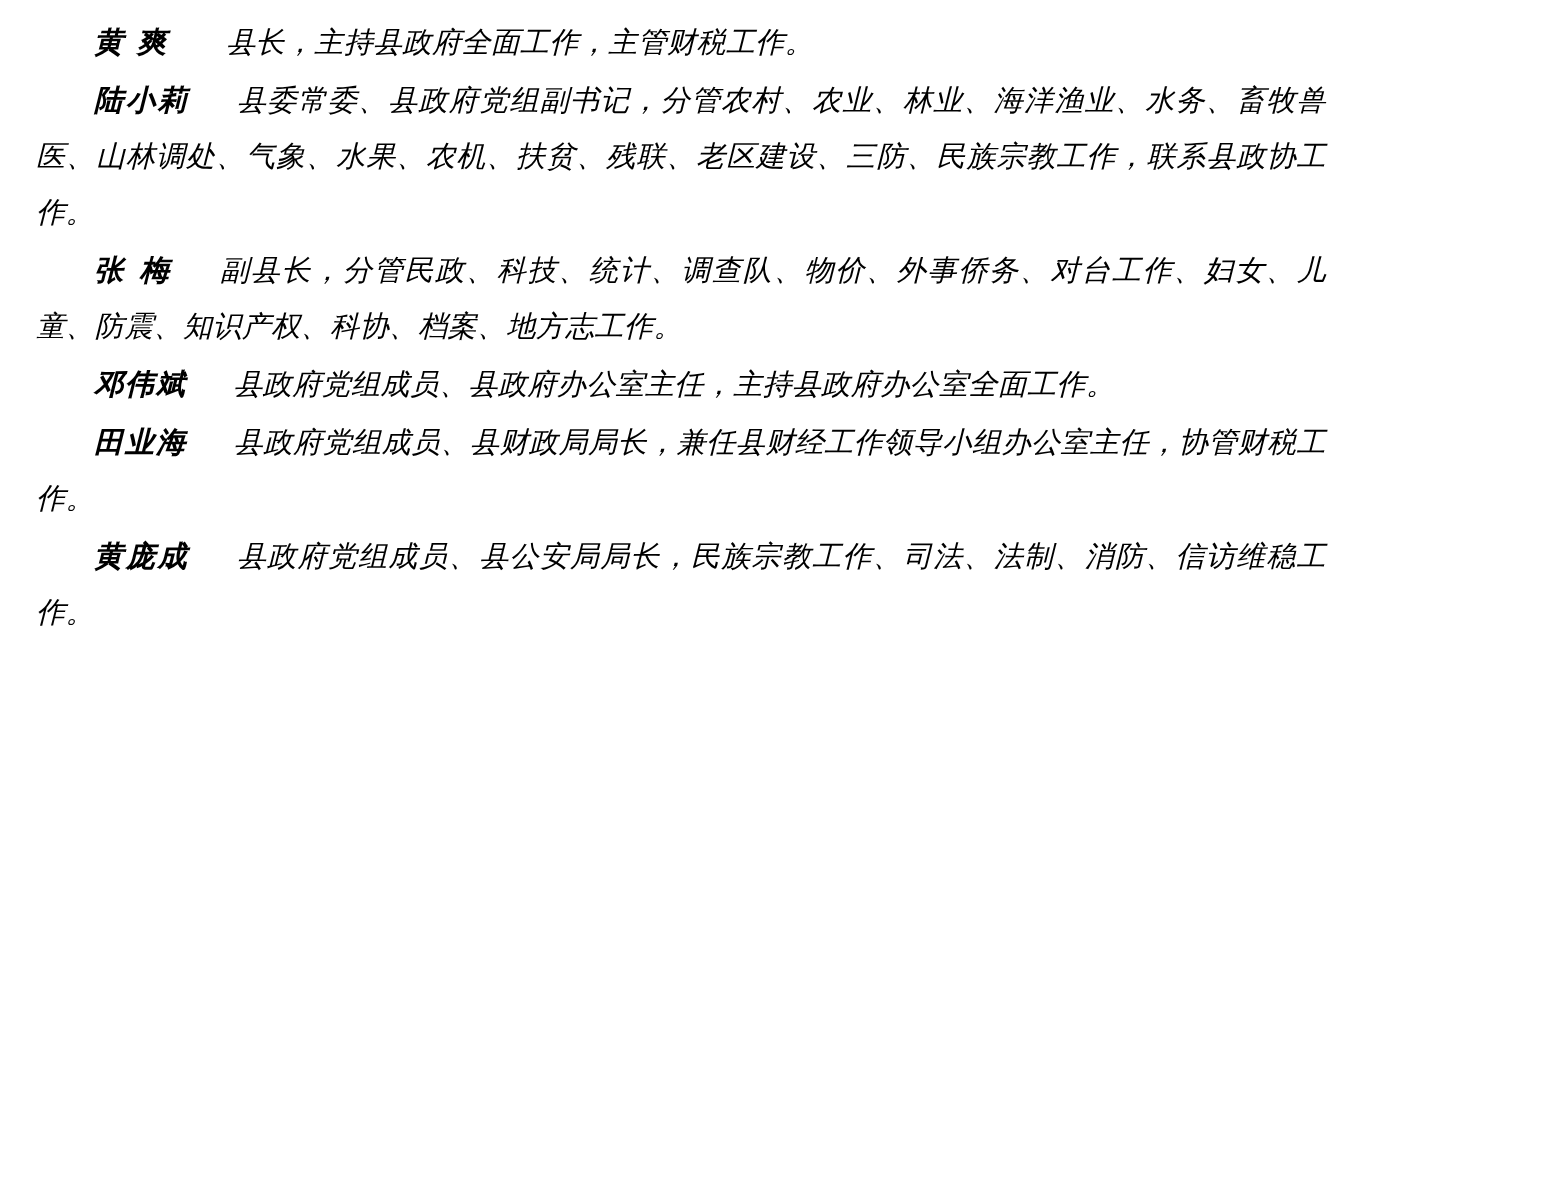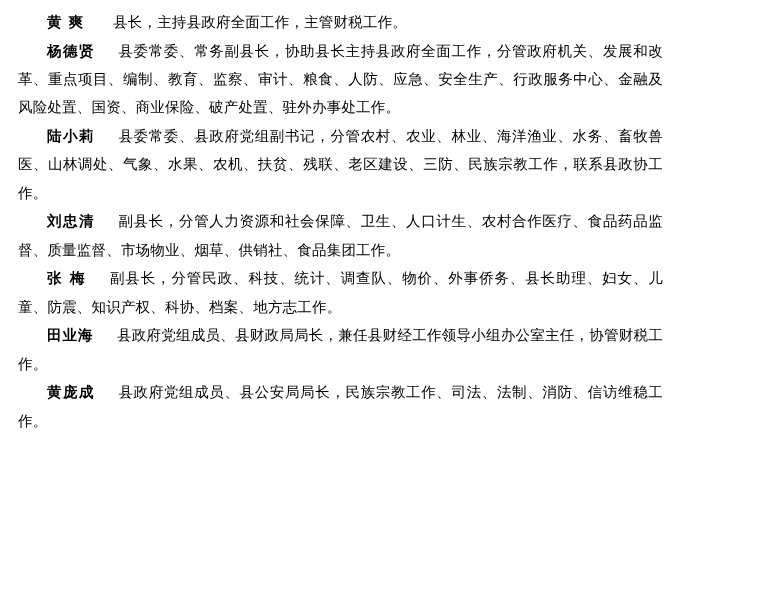--- a/index.html
+++ b/index.html
@@ -11,20 +11,21 @@
     width: 777px;
     height: 592px;
     font-family: "DejaVu Sans", "Liberation Sans", sans-serif;
     color: #000000;
     overflow: hidden;
   }
   #doc {
     box-sizing: border-box;
     width: 681px;
     padding: 8px 18px 0 18px;
+    font-style: italic;
   }
   .entry {
     font-size: 14.5px;
     line-height: 1.95;
     text-align: justify;
     text-justify: inter-ideograph;
     margin: 0 0 0.5px 0;
     text-indent: 2em;
     letter-spacing: 0.2px;
   }
@@ -42,19 +43,18 @@
   }
   .body-text {
     letter-spacing: 0.2px;
   }
 </style>
 </head>
 <body>
 
 <div id="doc">
     <p class="entry"><span class="name">黄  爽</span><span class="gap-wide"></span><span class="body-text">县长，主持县政府全面工作，主管财税工作。</span></p>
-    <p class="entry"><span class="name">杨德贤</span><span class="gap"></span><span class="body-text">县委常委、常务副县长，协助县长主持县政府全面工作，分管政府机关、发展和改革、重点项目、编制、教育、监察、审计、粮食、人防、应急、安全生产、行政服务中心、金融及风险处置、国资、商业保险、破产处置、驻外办事处工作。</span></p>
     <p class="entry"><span class="name">陆小莉</span><span class="gap"></span><span class="body-text">县委常委、县政府党组副书记，分管农村、农业、林业、海洋渔业、水务、畜牧兽医、山林调处、气象、水果、农机、扶贫、残联、老区建设、三防、民族宗教工作，联系县政协工作。</span></p>
-    <p class="entry"><span class="name">刘忠清</span><span class="gap"></span><span class="body-text">副县长，分管人力资源和社会保障、卫生、人口计生、农村合作医疗、食品药品监督、质量监督、市场物业、烟草、供销社、食品集团工作。</span></p>
-    <p class="entry"><span class="name">张  梅</span><span class="gap"></span><span class="body-text">副县长，分管民政、科技、统计、调查队、物价、外事侨务、县长助理、妇女、儿童、防震、知识产权、科协、档案、地方志工作。</span></p>
+    <p class="entry"><span class="name">张  梅</span><span class="gap"></span><span class="body-text">副县长，分管民政、科技、统计、调查队、物价、外事侨务、对台工作、妇女、儿童、防震、知识产权、科协、档案、地方志工作。</span></p>
+    <p class="entry"><span class="name">邓伟斌</span><span class="gap"></span><span class="body-text">县政府党组成员、县政府办公室主任，主持县政府办公室全面工作。</span></p>
     <p class="entry"><span class="name">田业海</span><span class="gap"></span><span class="body-text">县政府党组成员、县财政局局长，兼任县财经工作领导小组办公室主任，协管财税工作。</span></p>
     <p class="entry"><span class="name">黄庞成</span><span class="gap"></span><span class="body-text">县政府党组成员、县公安局局长，民族宗教工作、司法、法制、消防、信访维稳工作。</span></p>
   </div>
 
 </body></html>

